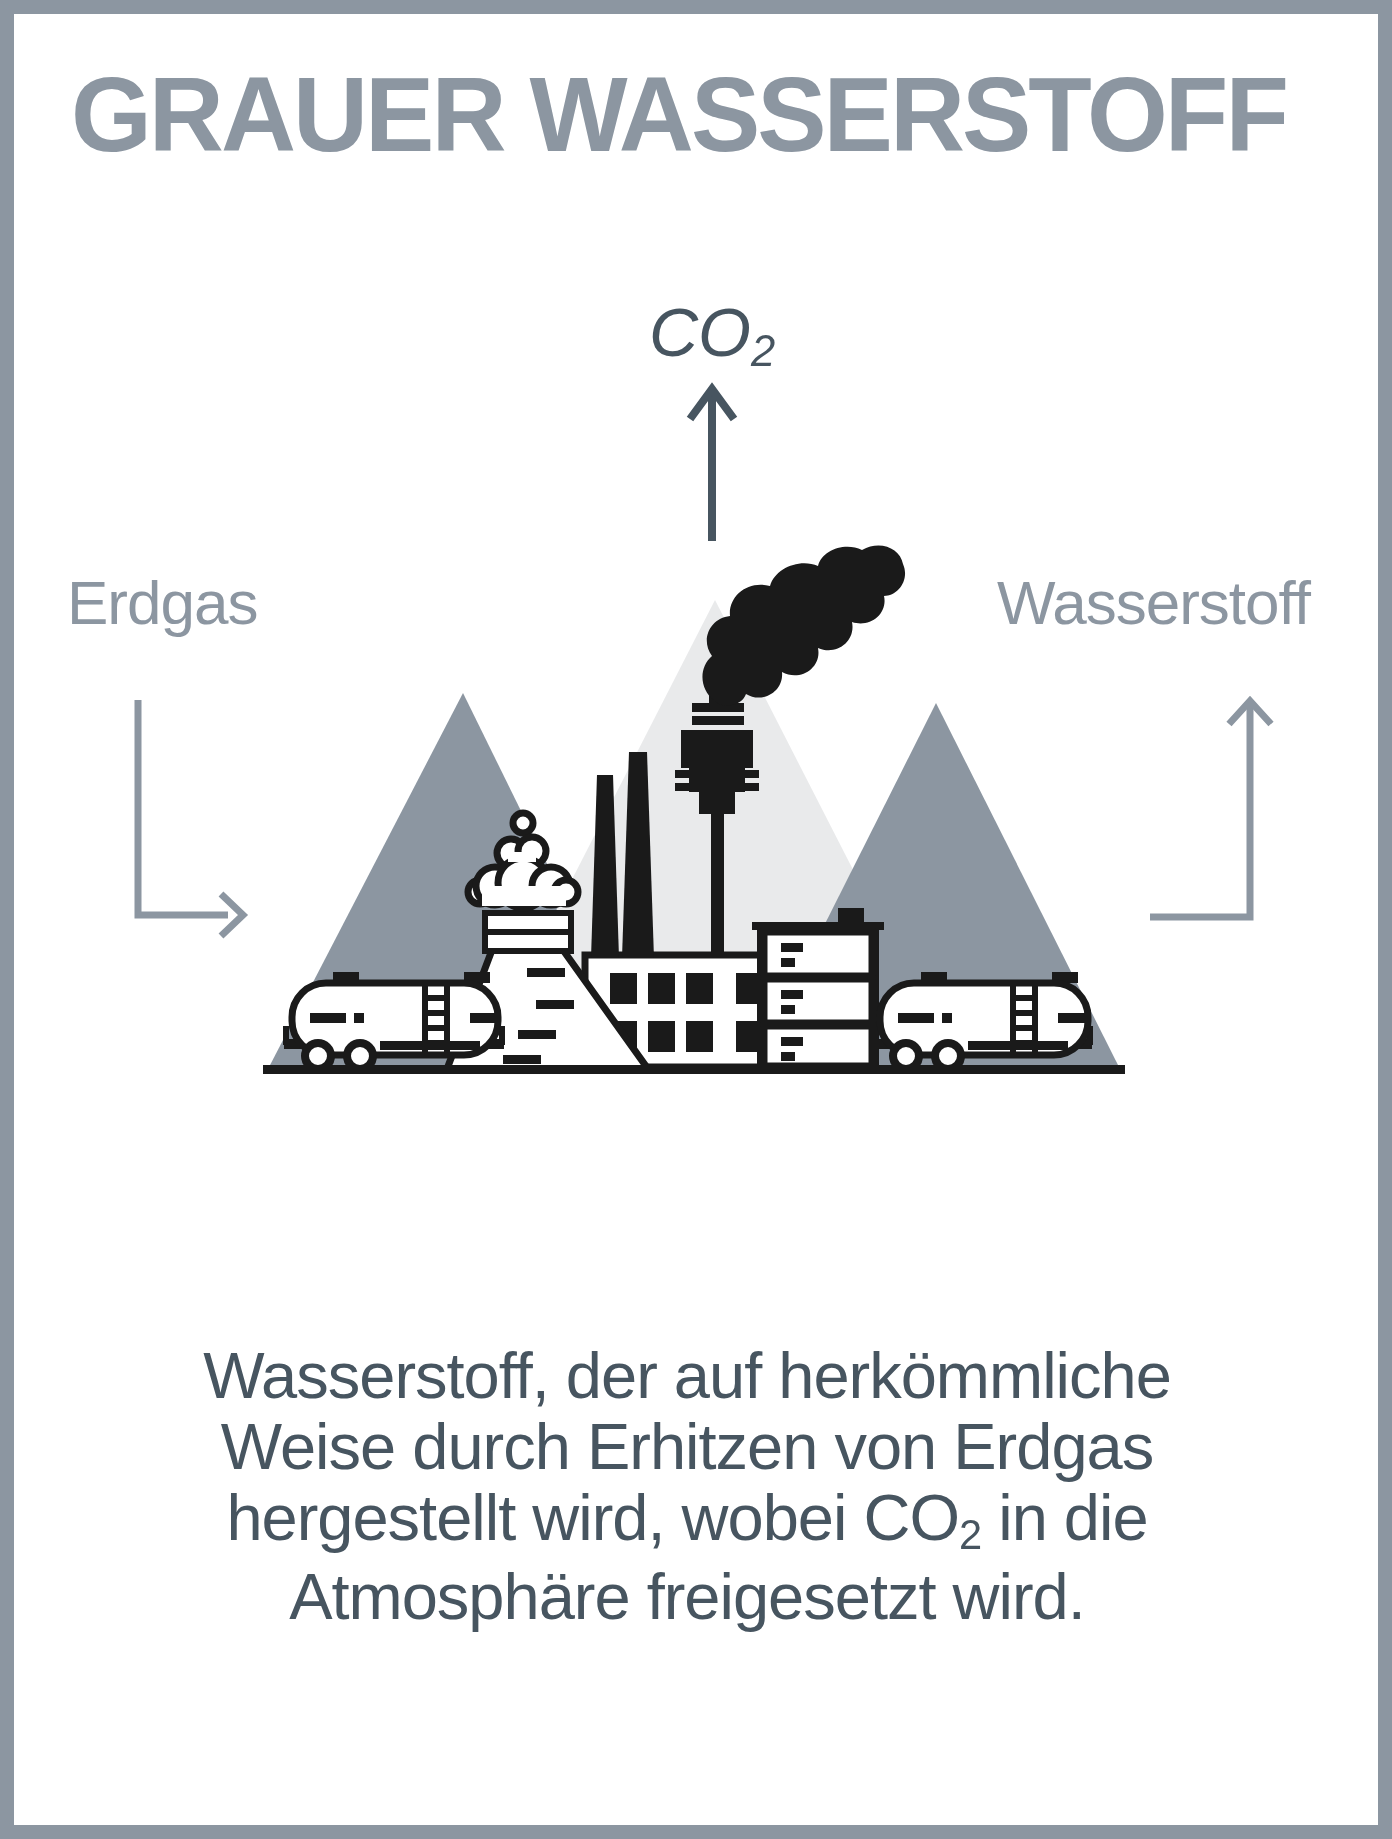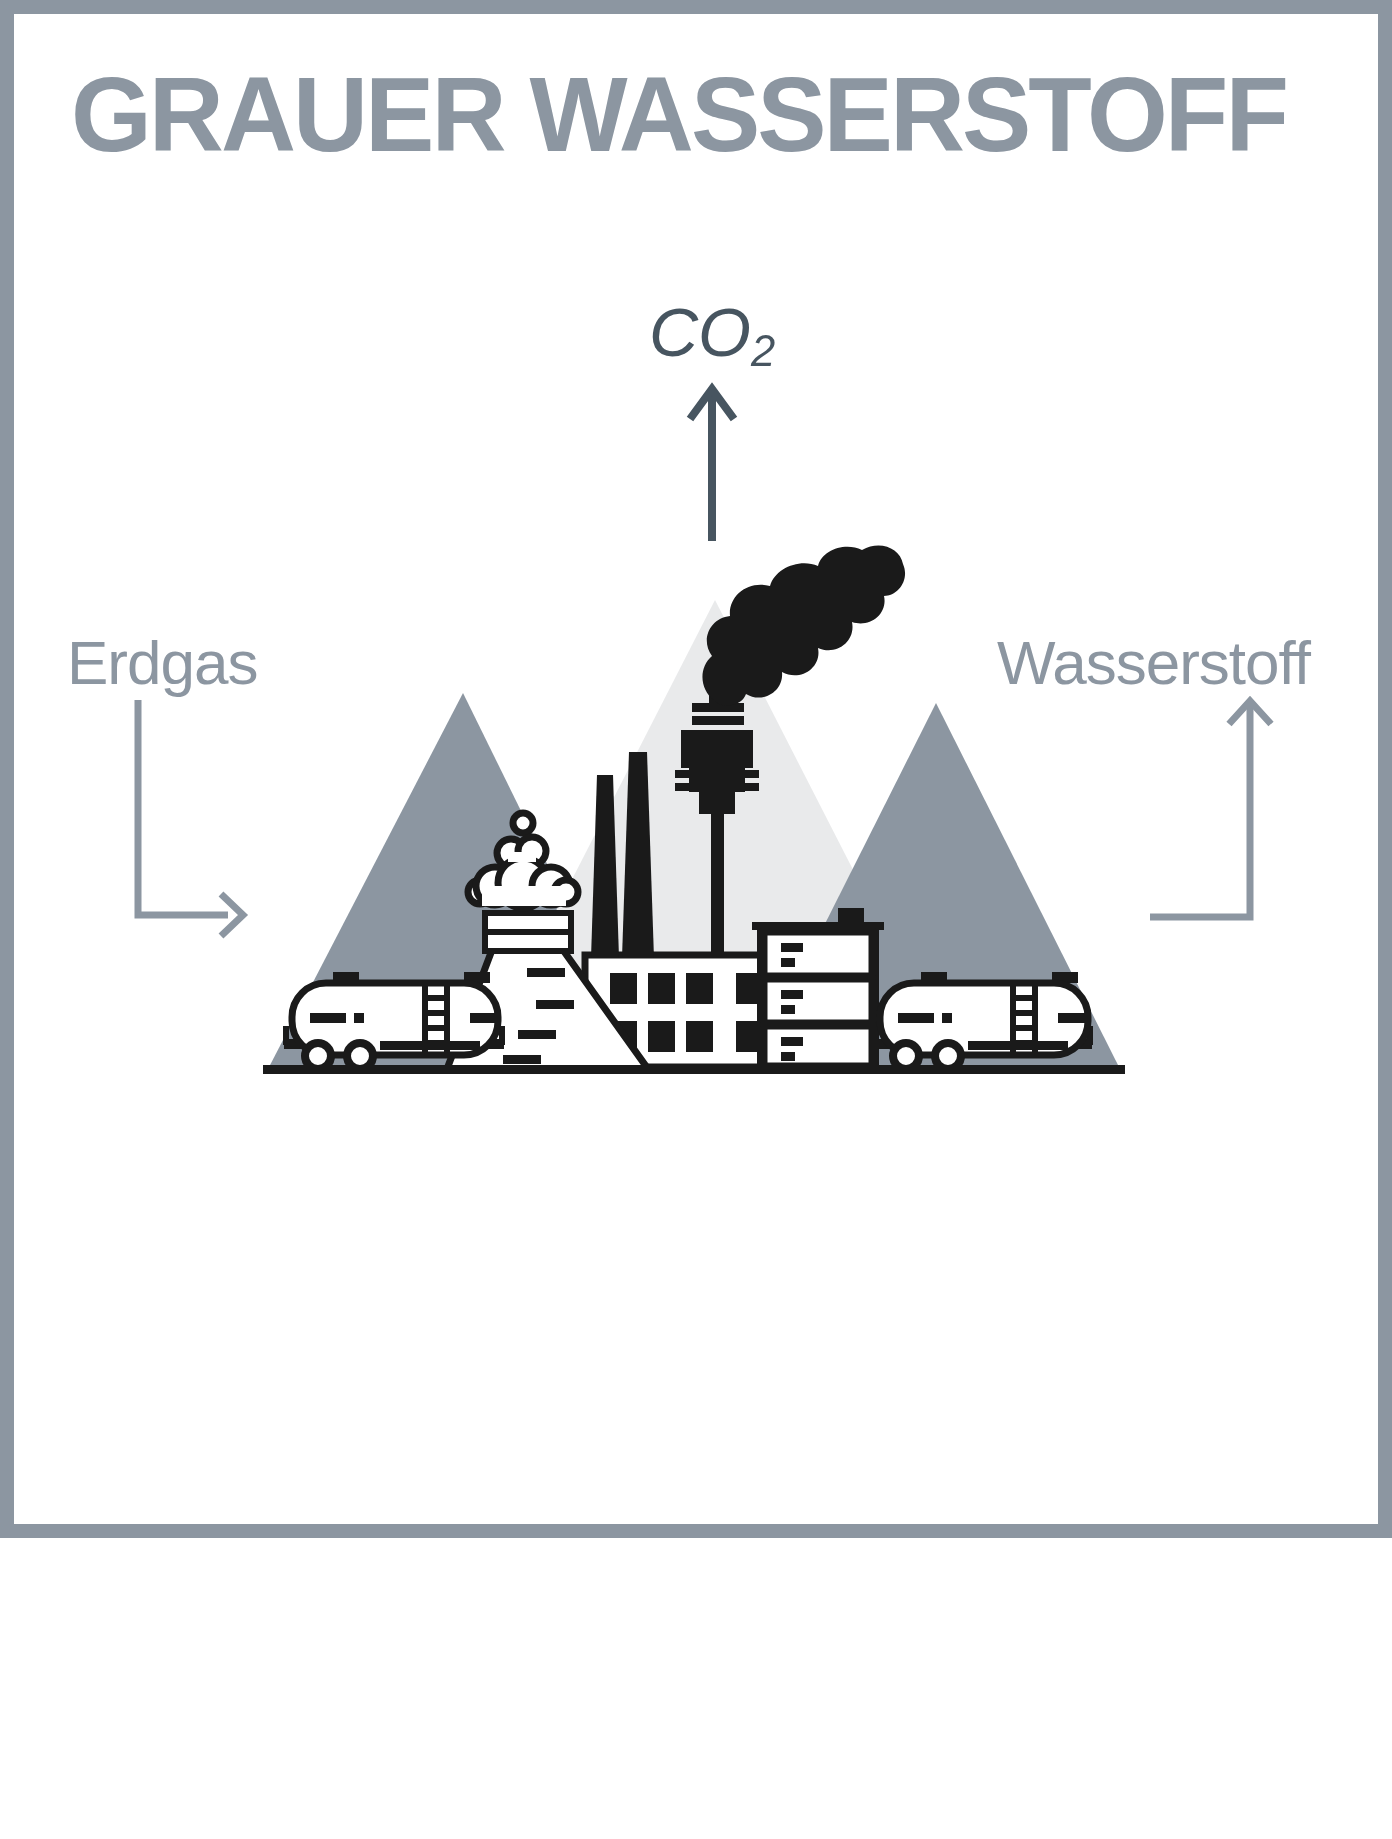--- a/index.html
+++ b/index.html
@@ -4,21 +4,21 @@
 <style>
   html, body {
     margin: 0;
     padding: 0;
     background: #ffffff;
     font-family: "Liberation Sans", "DejaVu Sans", sans-serif;
   }
   #stage {
     position: relative;
     width: 1392px;
-    height: 1538px;
+    height: 1839px;
     background: var(--bg, #ffffff);
     overflow: hidden;
     text-align: center;
   }
   .frame {
     position: absolute;
     inset: 0;
     border: 14px solid var(--grey, #8C96A1);
     box-sizing: border-box;
     pointer-events: none;
@@ -48,21 +48,21 @@
     font-style: italic;
   }
   .co2-label .sub,
   .body-text .sub {
     font-size: 0.64em;
     position: relative;
     top: 0.22em;
   }
   .side-label {
     position: absolute;
-    top: 632px;
+    top: 572px;
     font-size: 62px;
     line-height: 62px;
     letter-spacing: -1px;
     color: var(--grey, #8C96A1);
     white-space: nowrap;
   }
   .side-label.left  { left: 67px; }
   .side-label.right { left: 997px; }
   .body-text {
     position: absolute;
@@ -240,14 +240,20 @@
         <rect x="1058" y="1013" width="28" height="10"></rect>
         <rect x="968" y="1041" width="100" height="9"></rect>
       </g>
       <circle cx="906" cy="1056" r="13" fill="#fff" stroke="var(--ink)" stroke-width="8"></circle>
       <circle cx="948" cy="1056" r="13" fill="#fff" stroke="var(--ink)" stroke-width="8"></circle>
     </g>
 
     <rect x="263" y="1065" width="862" height="9" fill="var(--ink)"></rect>
   </svg>
 
+  <div class="body-text">
+    <div>Wasserstoff, der auf herkömmliche</div>
+    <div>Weise durch Erhitzen von Erdgas</div>
+    <div><span>hergestellt wird, wobei CO</span><span class="sub">2</span><span> in die</span></div>
+    <div>Atmosphäre freigesetzt wird.</div>
+  </div>
 
 </div>
 
 </body></html>

